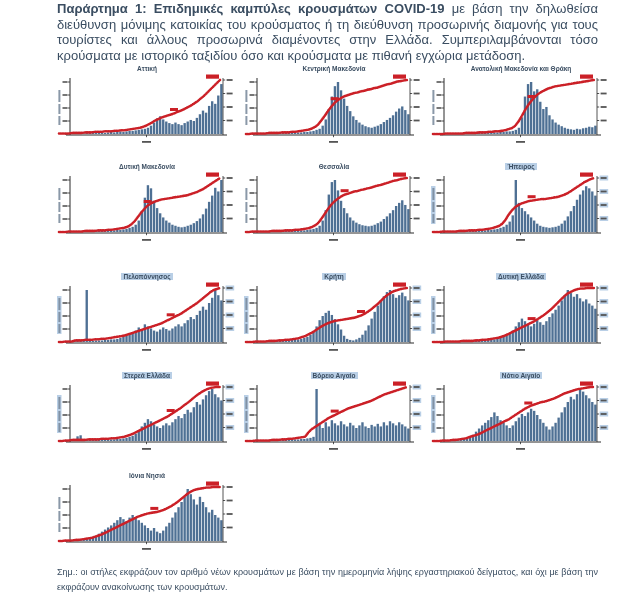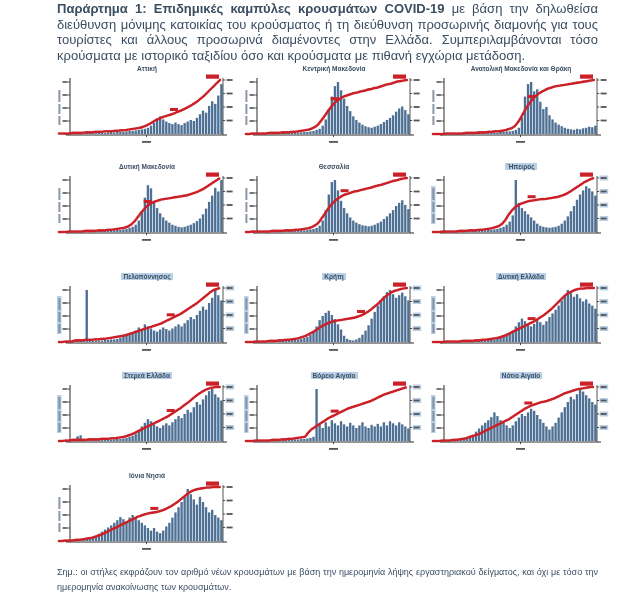--- a/index.html
+++ b/index.html
@@ -1165,13 +1165,13 @@
         <rect x="170.6" y="5.1" width="6" height="1.8" fill="#555555"></rect>
         <line x1="90.5" y1="61" x2="90.5" y2="63.2" stroke="#2a2a2a" stroke-width="0.8"></line>
         <rect x="86" y="67" width="9" height="1.8" fill="#555555"></rect>
         <polyline points="3.0,60.0 6.3,60.0 9.6,59.5 12.9,59.5 16.1,59.5 19.4,58.9 22.7,58.9 26.0,58.4 29.3,57.8 32.6,57.3 35.9,56.8 39.1,55.7 42.4,54.6 45.7,53.5 49.0,51.9 52.3,50.3 55.6,48.7 58.9,47.0 62.1,45.4 65.4,43.8 68.7,42.2 72.0,40.6 75.3,38.9 78.6,37.3 81.9,35.7 85.1,34.6 88.4,33.5 91.7,32.5 95.0,31.9 98.3,31.4 101.6,30.8 104.9,29.8 108.1,28.7 111.4,27.1 114.7,25.4 118.0,23.3 121.3,21.1 124.6,18.4 127.9,15.7 131.1,13.0 134.4,10.9 137.7,9.2 141.0,8.2 144.3,7.6 147.6,7.1 150.9,6.5 154.1,6.5 157.4,6.0 160.7,6.0 164.0,6.0" fill="none" stroke="#cb2027" stroke-width="2.6" stroke-linecap="round" stroke-linejoin="round" stroke-dasharray="0.1 1.5"></polyline>
         <rect x="94.3" y="25.9" width="8" height="3" fill="#cb2027"></rect>
         <rect x="150" y="0.5" width="13" height="4.2" fill="#cb2027"></rect>
       </svg>
     </div>
   </div>
 
-<div class="footnote">Σημ.: οι στήλες εκφράζουν τον αριθμό νέων κρουσμάτων με βάση την ημερομηνία λήψης εργαστηριακού δείγματος, και όχι με τόσο την ημερομηνία ανακοίνωσης των κρουσμάτων.</div>
+<div class="footnote">Σημ.: οι στήλες εκφράζουν τον αριθμό νέων κρουσμάτων με βάση την ημερομηνία λήψης εργαστηριακού δείγματος, και όχι με βάση την εκφράζουν ανακοίνωσης των κρουσμάτων.</div>
 
 </body></html>

